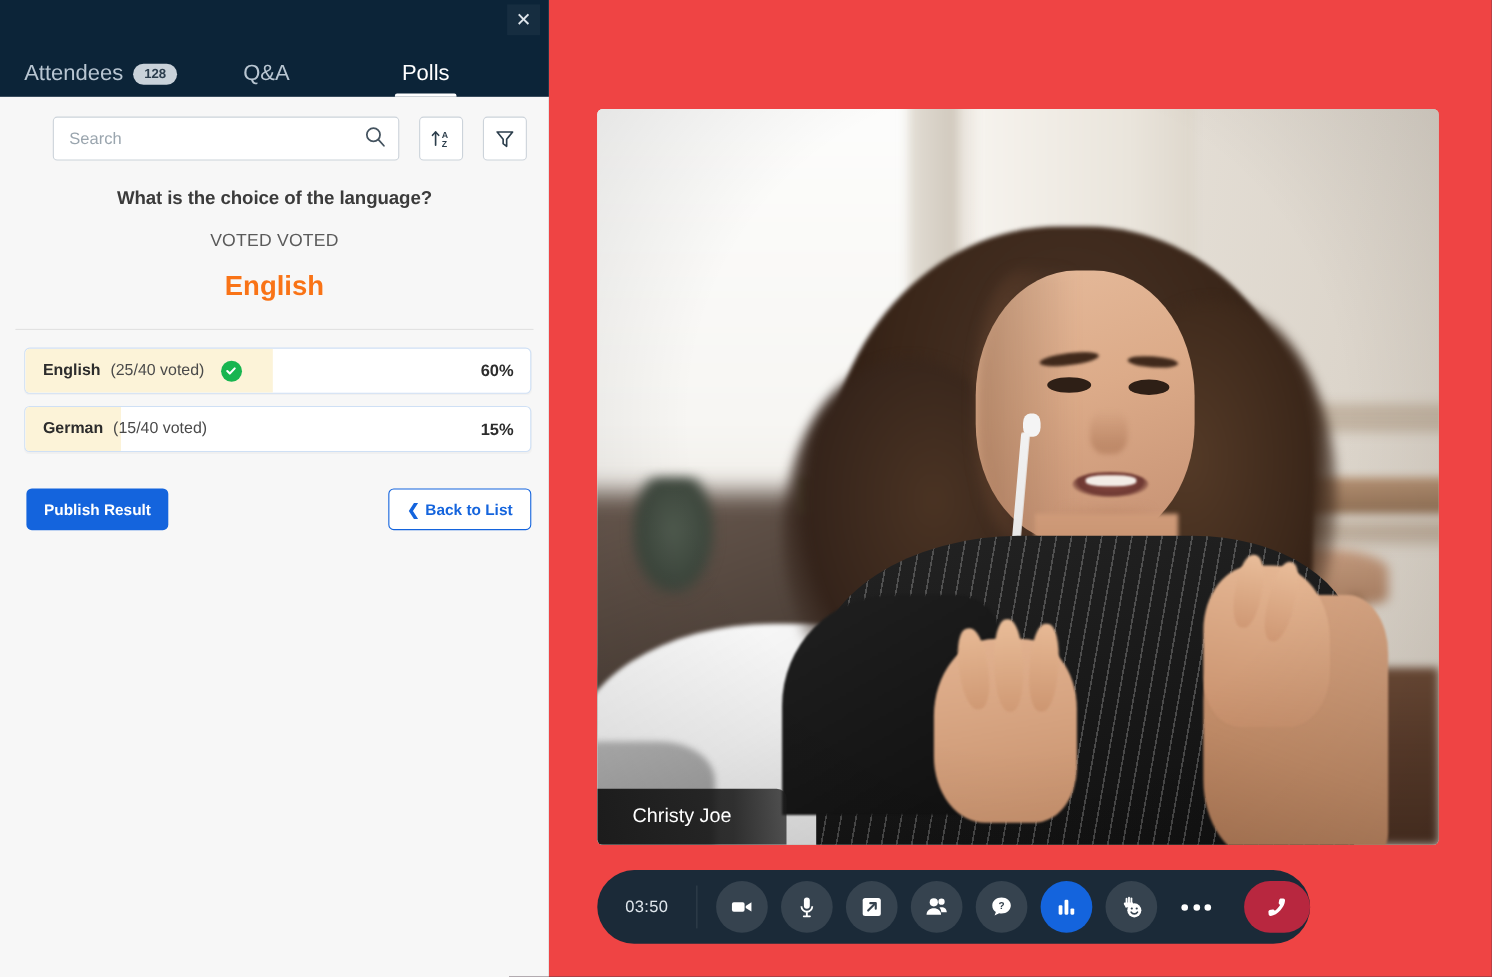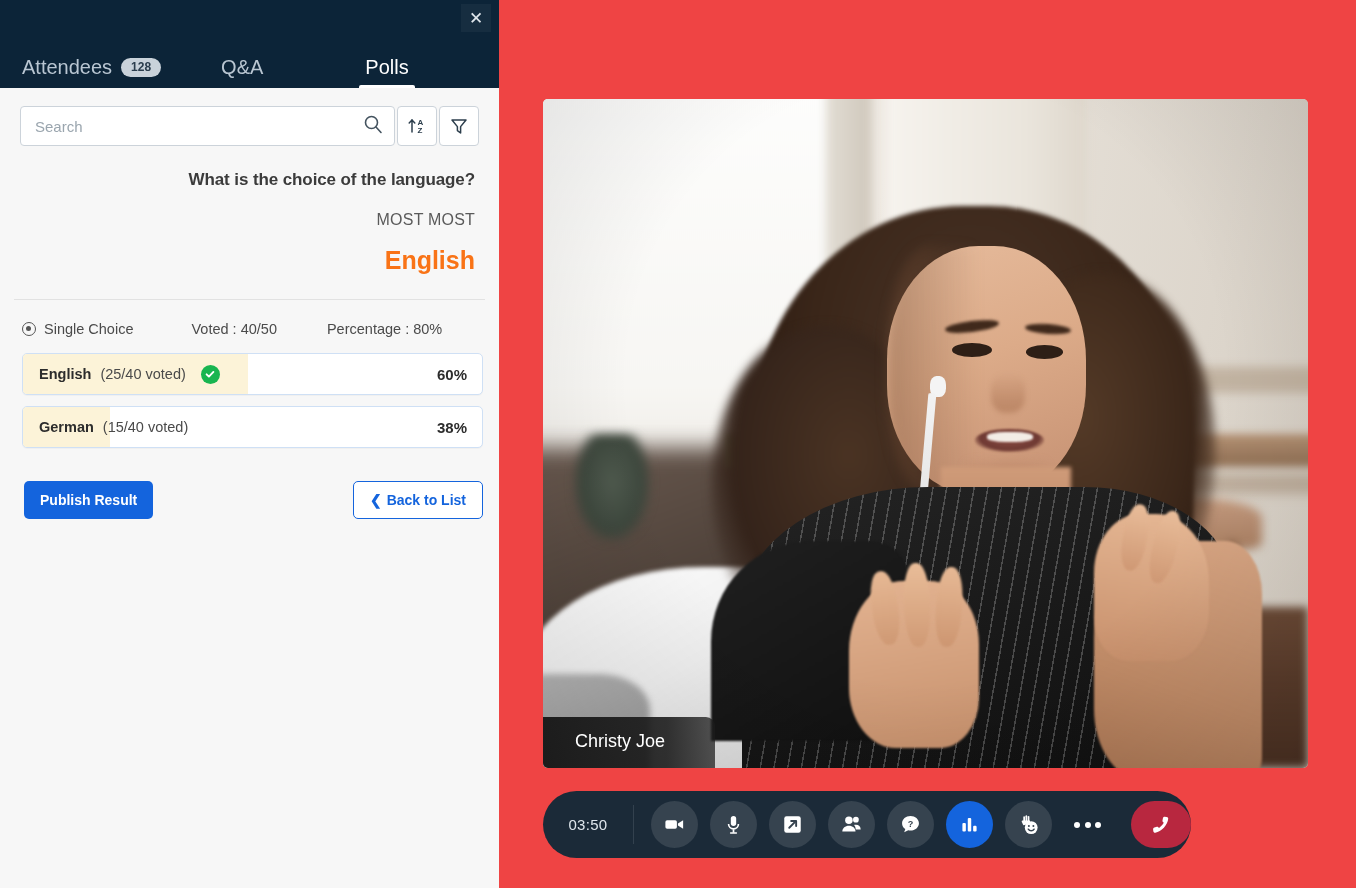--- a/index.html
+++ b/index.html
@@ -51,22 +51,23 @@
   .badge {
     background: #c9d2da; color: #2b3d4d;
     font-size: 12px; font-weight: 700;
     border-radius: 10px; padding: 3px 10px 4px;
     line-height: 1;
     text-align: right;
   }
 
   
   .search-row {
-    display: flex; align-items: center; gap: 2px;
+    display: flex; align-items: center; gap: 18px;
     padding: 18px 20px 0 20px;
+    margin-left: 28px;
   }
   .search-box {
     flex: 1; height: 40px; background: #fff;
     border: 1px solid #ccd3da; border-radius: 4px;
     display: flex; align-items: center;
     padding: 0 11px 0 14px;
   }
   .search-box input {
     flex: 1; border: none; outline: none;
     font-size: 15px; color: #33414e;
@@ -75,21 +76,21 @@
   }
   .search-box input::placeholder { color: #9aa5ae; }
   .icon-btn {
     width: 40px; height: 40px; background: #fff;
     border: 1px solid #ccd3da; border-radius: 4px;
     display: flex; align-items: center; justify-content: center;
     cursor: pointer;
   }
 
   
-  .poll-head { padding: 24px 24px 0; text-align: right; }
+  .poll-head { padding: 24px 24px 0; text-align: center; }
   .poll-q {
     font-size: 17px; font-weight: 700; color: #3b3b3b;
     letter-spacing: -0.1px;
   }
   .poll-mostvoted {
     margin-top: 21px; font-size: 16px; color: #5a5a5a;
     letter-spacing: 0.2px;
   }
   .poll-winner {
     margin-top: 17px; font-size: 25px; font-weight: 700;
@@ -491,33 +492,25 @@
     </div>
     <div class="icon-btn">
       <svg width="22" height="22" viewBox="0 0 22 22" fill="none" stroke="#2c3e4c" stroke-width="1.5">
         <polygon points="4,5 18,5 12.6,11.6 12.6,18 9.4,15.6 9.4,11.6" stroke-linejoin="round"></polygon>
       </svg>
     </div>
   </div>
 
   <div class="poll-head">
     <div class="poll-q">What is the choice of the language?</div>
-    <div class="poll-mostvoted">MOST MOST</div>
+    <div class="poll-mostvoted">VOTED VOTED</div>
     <div class="poll-winner">English</div>
   </div>
   <div class="divider"></div>
 
-  <div class="meta">
-    <div class="meta-type">
-      <span class="radio-ic"></span>
-      <span>Single Choice</span>
-    </div>
-    <div class="meta-voted">Voted : 40/50</div>
-    <div class="meta-pct">Percentage : 80%</div>
-  </div>
 
   <div class="options">
     <div class="opt">
       <div class="opt-fill" style="width:49%"></div>
       <div class="opt-inner">
         <span class="opt-name">English</span>
         <span class="opt-count">(25/40 voted)</span>
         <span class="opt-check">
           <svg width="12" height="12" viewBox="0 0 12 12" fill="none" stroke="#fff" stroke-width="1.9">
             <polyline points="2.6,6.3 4.9,8.6 9.4,3.9" stroke-linecap="round" stroke-linejoin="round"></polyline>
@@ -525,21 +518,21 @@
         </span>
         <span class="opt-pct">60%</span>
       </div>
     </div>
 
     <div class="opt">
       <div class="opt-fill" style="width:19%"></div>
       <div class="opt-inner">
         <span class="opt-name">German</span>
         <span class="opt-count">(15/40 voted)</span>
-        <span class="opt-pct">38%</span>
+        <span class="opt-pct">15%</span>
       </div>
     </div>
 
   </div>
 
   <div class="actions">
     <button class="btn-publish">Publish Result</button>
     <button class="btn-back">
       <span>❮</span>
       <span>Back to List</span>

